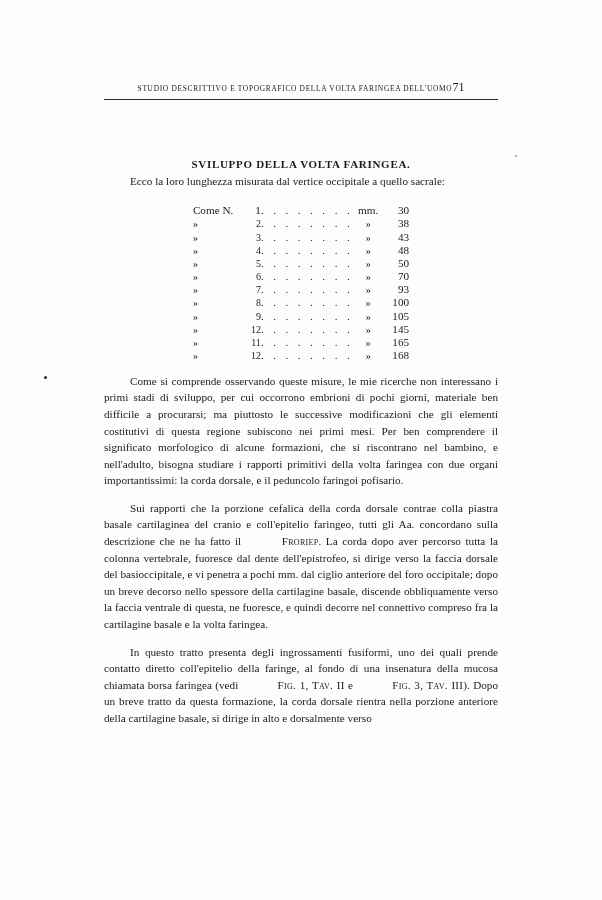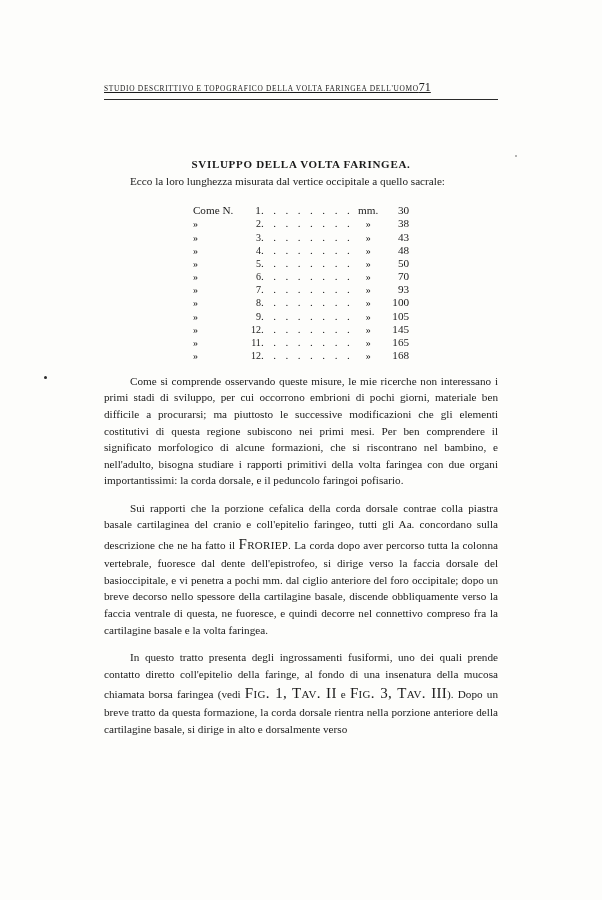--- a/index.html
+++ b/index.html
@@ -23,26 +23,25 @@
   .content {
     position: absolute;
     left: 104px;
     top: 80px;
     width: 394px;
   }
   
   .runhead {
     display: flex;
     align-items: baseline;
-    justify-content: flex-start;
+    justify-content: center;
     font-size: 7.4px;
     letter-spacing: 0.7px;
     font-variant: small-caps;
     text-transform: uppercase;
-    text-decoration: underline;
   }
   .runhead-title {
     white-space: nowrap;
   }
   .runhead-folio {
     font-size: 12px;
     letter-spacing: 0;
     font-variant: normal;
   }
   .rule {
@@ -65,22 +64,23 @@
     text-align: justify;
     margin: 0;
     text-indent: 26px;
     hyphens: none;
   }
   p.lead1 { margin-top: 32px; }
   p.lead2 { margin-top: 3px; }
   p.body-para { margin-top: 11px; }
   .sc {
     font-variant: small-caps;
-    font-size: 15px;
+    font-size: 11px;
     letter-spacing: 0.3px;
+    margin-left: 36px;
   }
   
   table.fetus-table {
     margin: 14px auto 0 auto;
     border-collapse: collapse;
     font-size: 11.2px;
   }
   table.fetus-table td {
     padding: 0.6px 0;
     white-space: nowrap;

